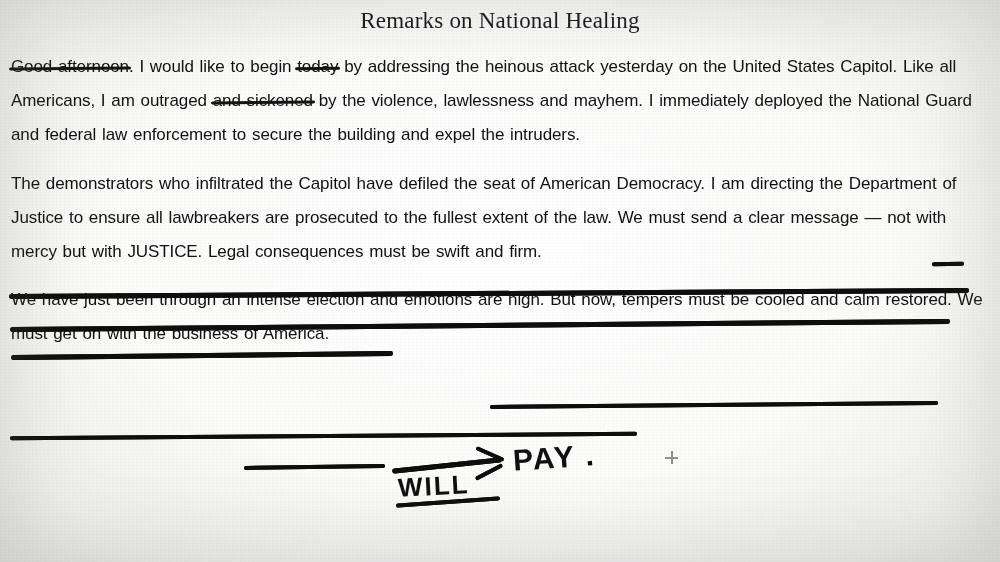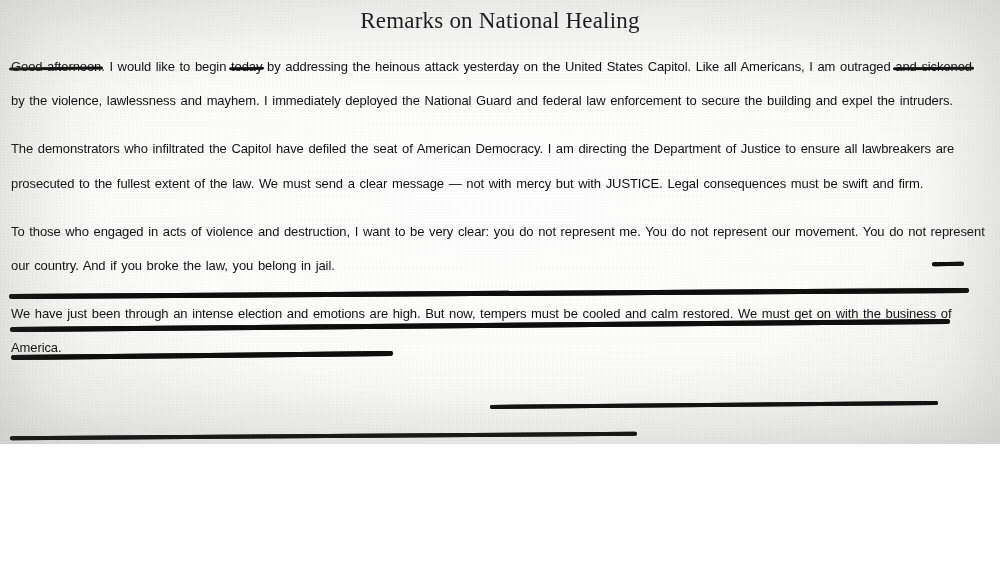--- a/index.html
+++ b/index.html
@@ -10,21 +10,21 @@
   body {
     width: 1000px;
     height: 562px;
     overflow: hidden;
     font-family: "Liberation Sans", sans-serif;
   }
 
   #page {
     position: relative;
     width: 1000px;
-    height: 444px;
+    height: 562px;
     background:
       radial-gradient(ellipse at 50% 45%, #ffffff 0%, #fbfbfa 55%, #eeeeec 85%, #e2e2df 100%);
     overflow: hidden;
   }
 
   
   #grain {
     position: absolute;
     inset: 0;
     pointer-events: none;
@@ -57,21 +57,21 @@
     font-size: 23px;
     color: #16161a;
     letter-spacing: 0.2px;
   }
 
   .body-text {
     position: absolute;
     left: 11px;
     right: 14px;
     top: 50px;
-    font-size: 13px;
+    font-size: 17px;
     line-height: 34.2px;
     color: #111114;
     letter-spacing: -0.1px;
     word-spacing: 1.2px;
   }
 
   p.para {
     margin: 0 0 14px 0;
     position: relative;
   }
@@ -155,23 +155,20 @@
 
       <p class="para">
         <span class="strike">Good afternoon</span><span>. I would like to begin </span><span class="strike">today</span><span> by addressing the heinous attack yesterday on the United States Capitol.  Like all Americans, I am outraged </span><span class="strike">and sickened</span><span> by the violence, lawlessness and mayhem.   I immediately deployed the National Guard and federal law enforcement to secure the building and expel the intruders.</span>
       </p>
 
 
       <p class="para">
         <span>The demonstrators who infiltrated the Capitol have defiled the seat of American Democracy. I am directing the Department of Justice to ensure all lawbreakers are prosecuted to the fullest extent of the law.  We must send a clear message — not with mercy but with JUSTICE.  Legal consequences must be swift and firm.</span>
       </p>
 
-      <p class="para">
-        <span>To those who engaged in acts of violence and destruction, I want to be very clear: you do not represent me.  You do not represent our movement.  You do not represent our country.  And if you broke the law, you belong in jail.</span>
-      </p>
 
       <p class="para">
         <span>We have just been through an intense election and emotions are high.  But now, tempers must be cooled and calm restored. We must get on with the business of America.</span>
       </p>
 
     </div>
 
     <div class="bar" style="left:932px; top:262px; width:32px; height:3.5px; transform:rotate(-1deg);"></div>
     <div class="bar" style="left:9px; top:291px; width:960px; height:4.5px; transform:rotate(-0.35deg);"></div>
     <div class="bar" style="left:10px; top:323px; width:940px; height:4.5px; transform:rotate(-0.5deg);"></div>

